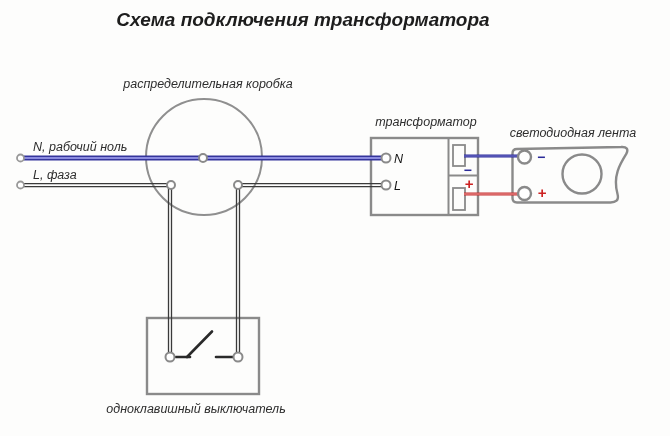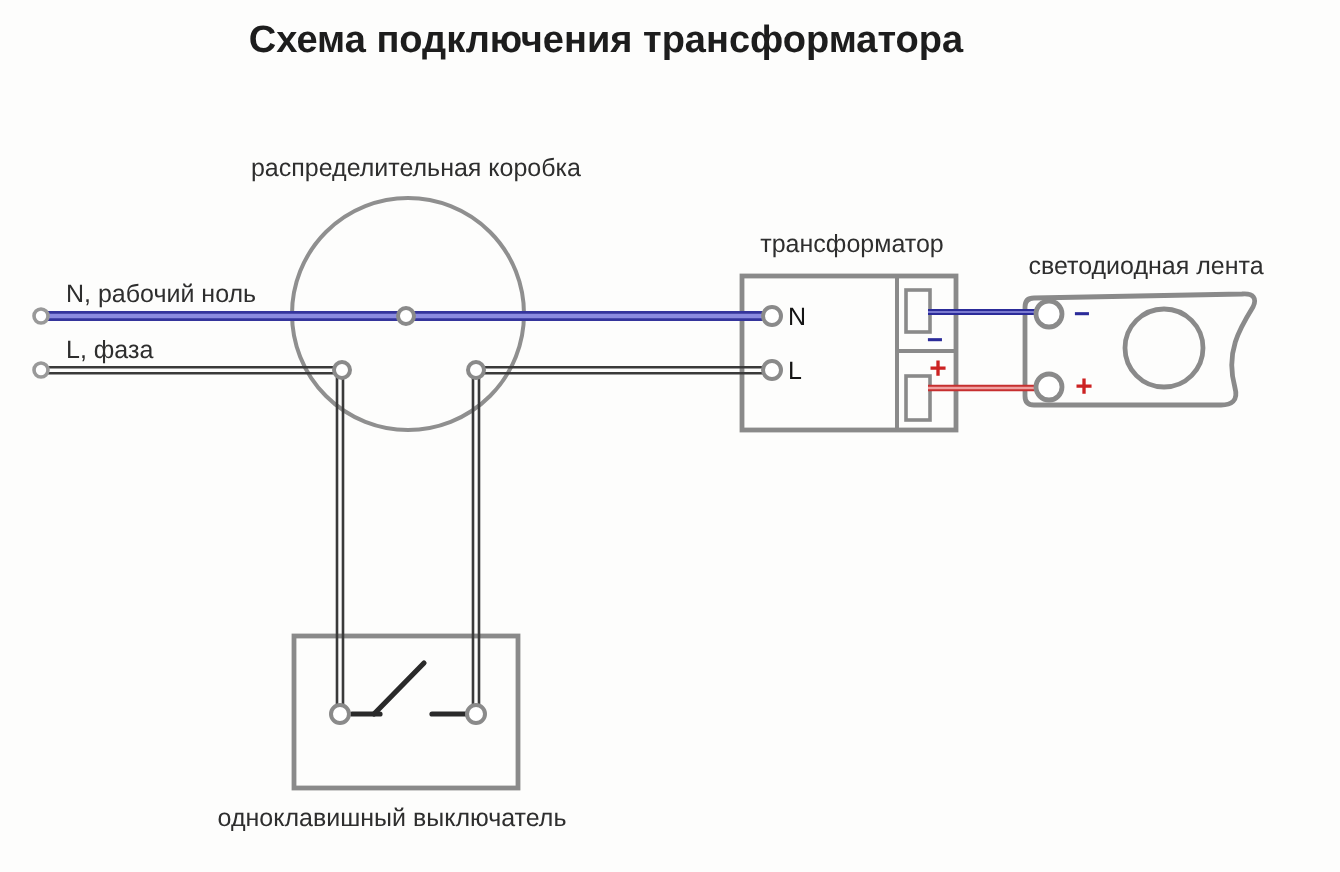--- a/index.html
+++ b/index.html
@@ -2,20 +2,21 @@
 <html><head>
 <meta charset="utf-8">
 <style>
   html,body{margin:0;padding:0;background:#ffffff;}
   #stage{
     position:relative;
     width:670px;height:436px;
     background:#fdfdfc;
     font-family:"Liberation Sans", sans-serif;
     overflow:hidden;
+    font-style:italic;
   }
   svg{display:block;}
   text{
     font-family:"Liberation Sans", sans-serif;
     fill:#2d2d2d;
   }
   .title-text{font-size:19px;font-weight:600;fill:#1d1d1d;}
   .label-text{font-size:12.5px;fill:#2e2e2e;}
   .terminal-letter{font-size:12.5px;fill:#141414;}
   .minus-mark{font-size:14px;font-weight:700;fill:#2b2b99;}

